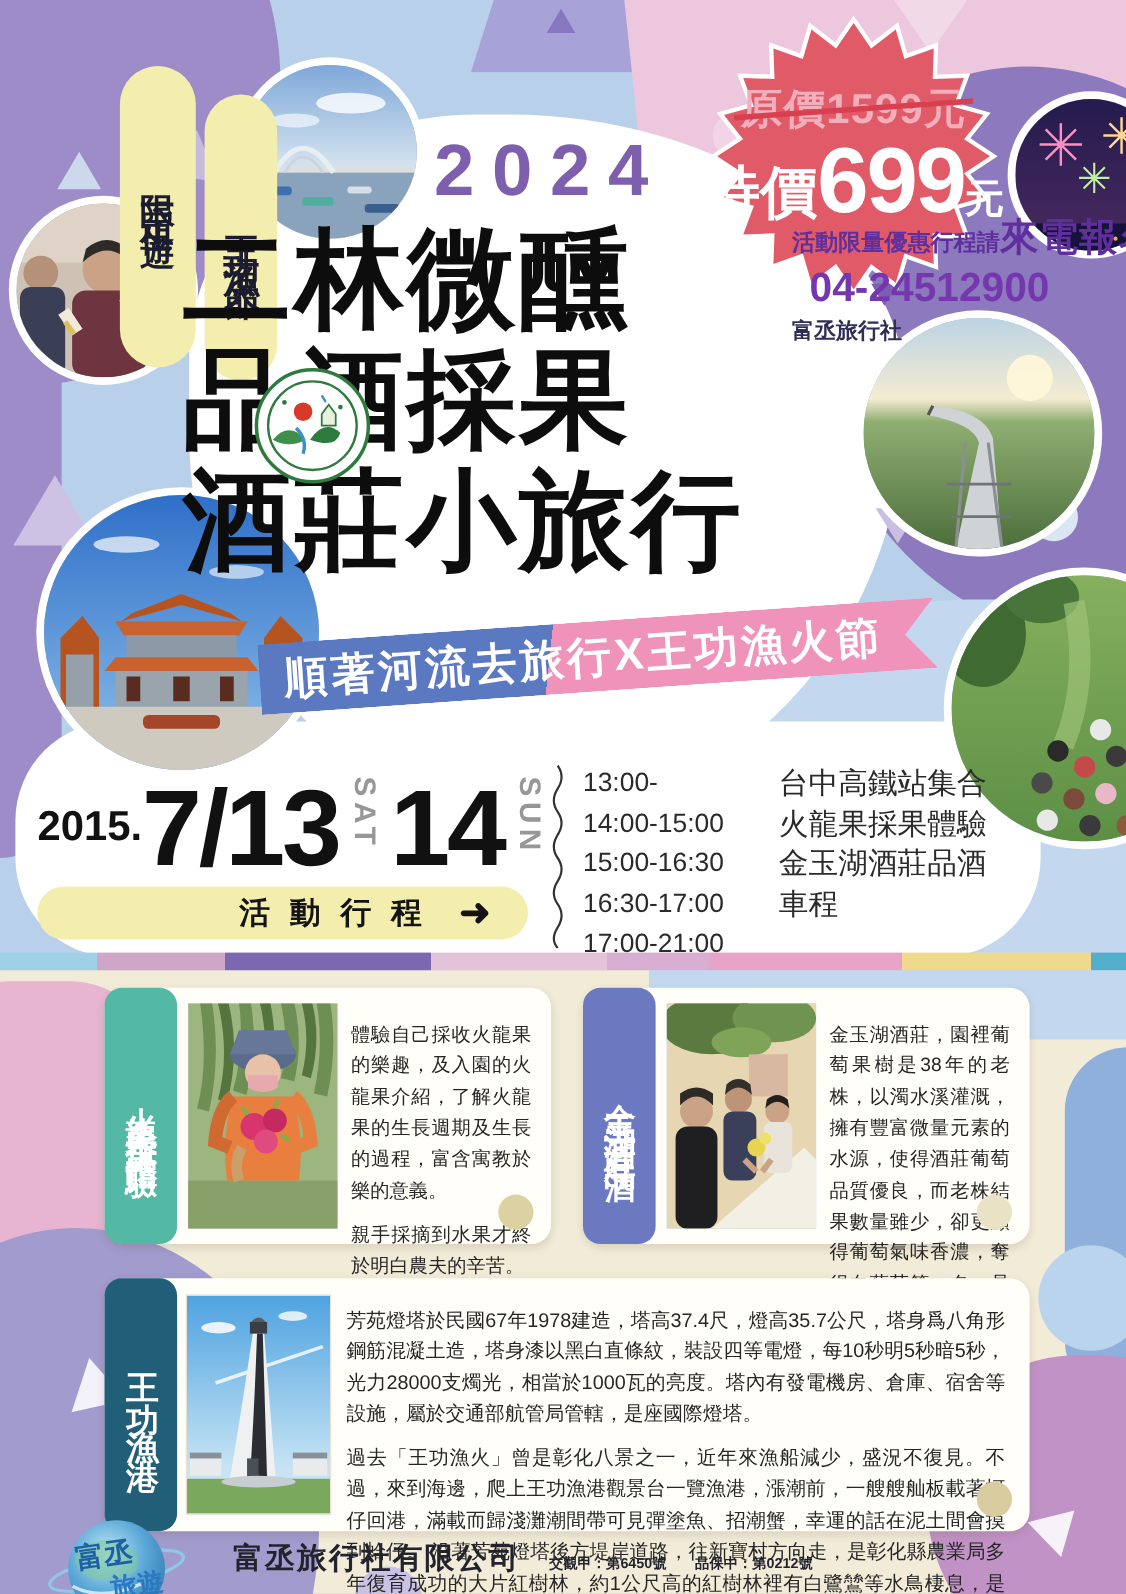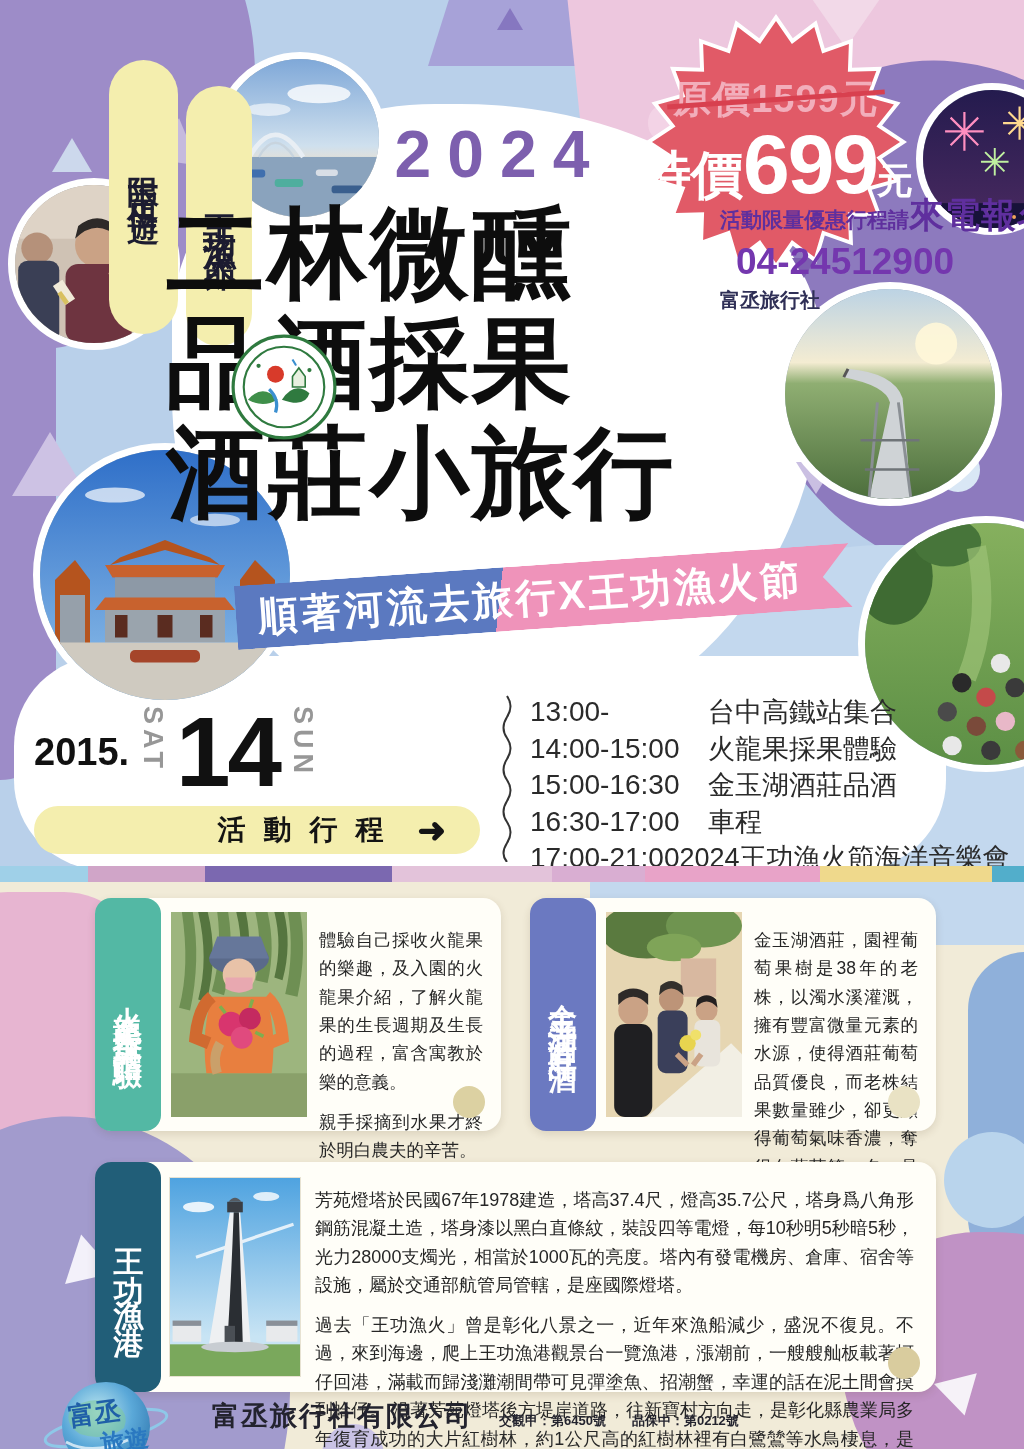--- a/index.html
+++ b/index.html
@@ -84,21 +84,21 @@
   .d-dow{writing-mode:vertical-rl;font-size:27px;font-weight:bold;color:#979797;letter-spacing:5px;margin:0 8px;height:92px;}
   
   .sched-btn{left:34px;top:806px;width:446px;height:48px;background:#f4eeae;border-radius:26px;
     display:flex;align-items:center;justify-content:flex-end;padding-right:34px;gap:16px;}
   .sched-btn .lbl{font-size:28px;font-weight:bold;color:#141414;letter-spacing:18px;}
   .sched-btn .arrow{font-size:34px;font-weight:bold;color:#141414;line-height:1;}
   
   .squiggle{left:498px;top:694px;width:16px;height:168px;}
   .schedule{left:530px;top:694px;width:478px;}
   .s-row{display:flex;height:36.5px;align-items:center;}
-  .s-time{width:178px;font-size:28px;color:#2a2a2a;white-space:nowrap;}
+  .s-time{width:178px;font-size:24px;color:#2a2a2a;white-space:nowrap;}
   .s-label{font-size:27px;color:#2a2a2a;white-space:nowrap;}
   
   .band{left:0;top:866px;width:1024px;height:16px;
     background:linear-gradient(90deg,#9fd0e8 0 88px,#d0a5c8 88px 205px,#7b68b0 205px 392px,#e3c3da 392px 552px,#d9aed2 552px 645px,#e8a3c8 645px 820px,#efd98c 820px 992px,#52aecb 992px 100%);}
   
   .shp-pink-left{left:-72px;top:892px;width:216px;height:256px;background:#e7b5d1;border-radius:80px;}
   .shp-purple-bl{left:-150px;top:1118px;width:440px;height:560px;background:#a29bcd;border-radius:46% 54% 42% 58%/40% 52% 48% 60%;transform:rotate(10deg);}
   .dot-pink-bl{left:-28px;top:1138px;width:120px;height:120px;background:#e7b5d1;}
   .tri-white-bl{left:72px;top:1240px;border-top:26px solid transparent;border-bottom:26px solid transparent;border-left:44px solid #f3f1fa;transform:rotate(18deg);}
   .dot-lav-bl{left:66px;top:1396px;width:76px;height:76px;background:#cfc9e8;}
@@ -366,20 +366,21 @@
       <path d="M58,24 q6,10 0,0" stroke="#3a8fd0" stroke-width="2" fill="none"></path>
     </svg>
   </div>
 
   <div class="abs ribbon">
     <span>順著河流去旅行X王功漁火節</span>
   </div>
 
   <div class="abs date-row">
     <span class="d-year">2015.</span>
+    <span class="d-big">7/13</span>
     <span class="d-dow">SAT</span>
     <span class="d-big">14</span>
     <span class="d-dow">SUN</span>
   </div>
 
   <div class="abs sched-btn">
     <span class="lbl">活動行程</span>
     <span class="arrow">➜</span>
   </div>
 
@@ -401,21 +402,20 @@
     <div class="s-row">
       <span class="s-time">15:00-16:30</span>
       <span class="s-label">金玉湖酒莊品酒</span>
     </div>
     <div class="s-row">
       <span class="s-time">16:30-17:00</span>
       <span class="s-label">車程</span>
     </div>
     <div class="s-row">
       <span class="s-time">17:00-21:00</span>
-      <span class="s-label">2024王功漁火節海洋音樂會</span>
     </div>
   </div>
 
   <div class="abs band"></div>
 
   <div class="abs shp-pink-left"></div>
   <div class="abs dot dot-pink-bl"></div>
   <div class="abs shp-purple-bl"></div>
   <div class="abs tri tri-white-bl"></div>
   <div class="abs dot dot-lav-bl"></div>

